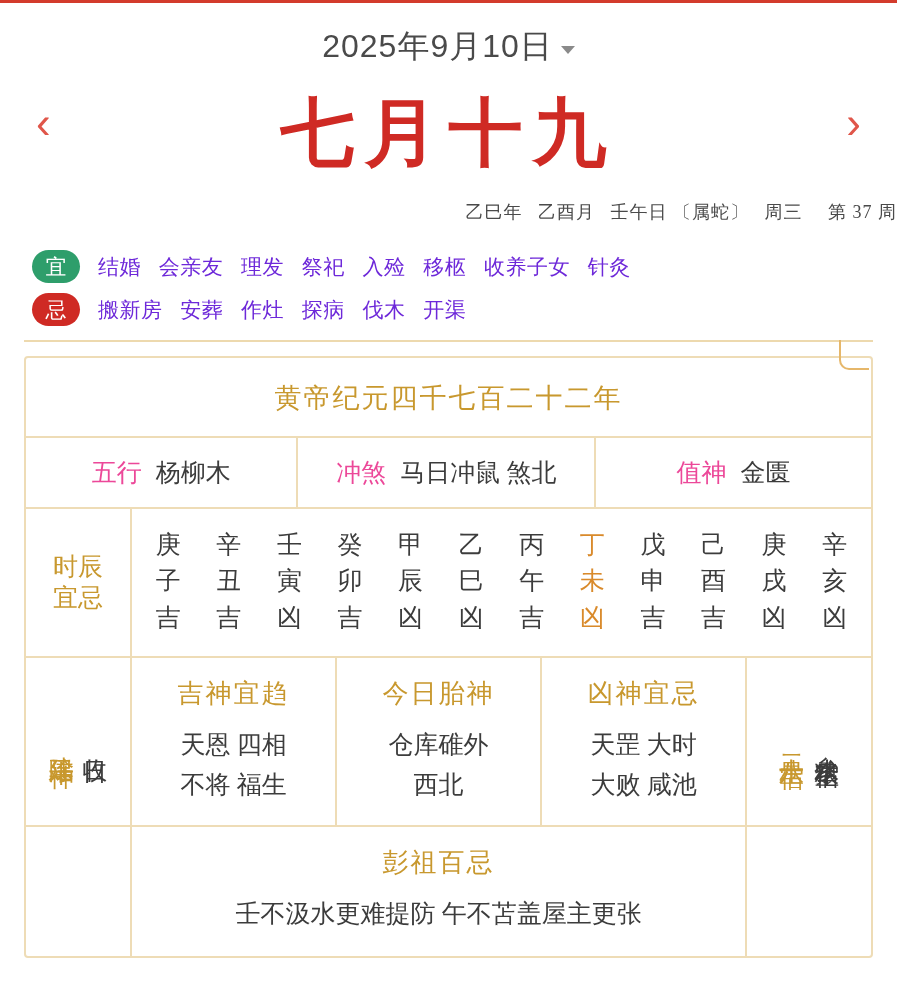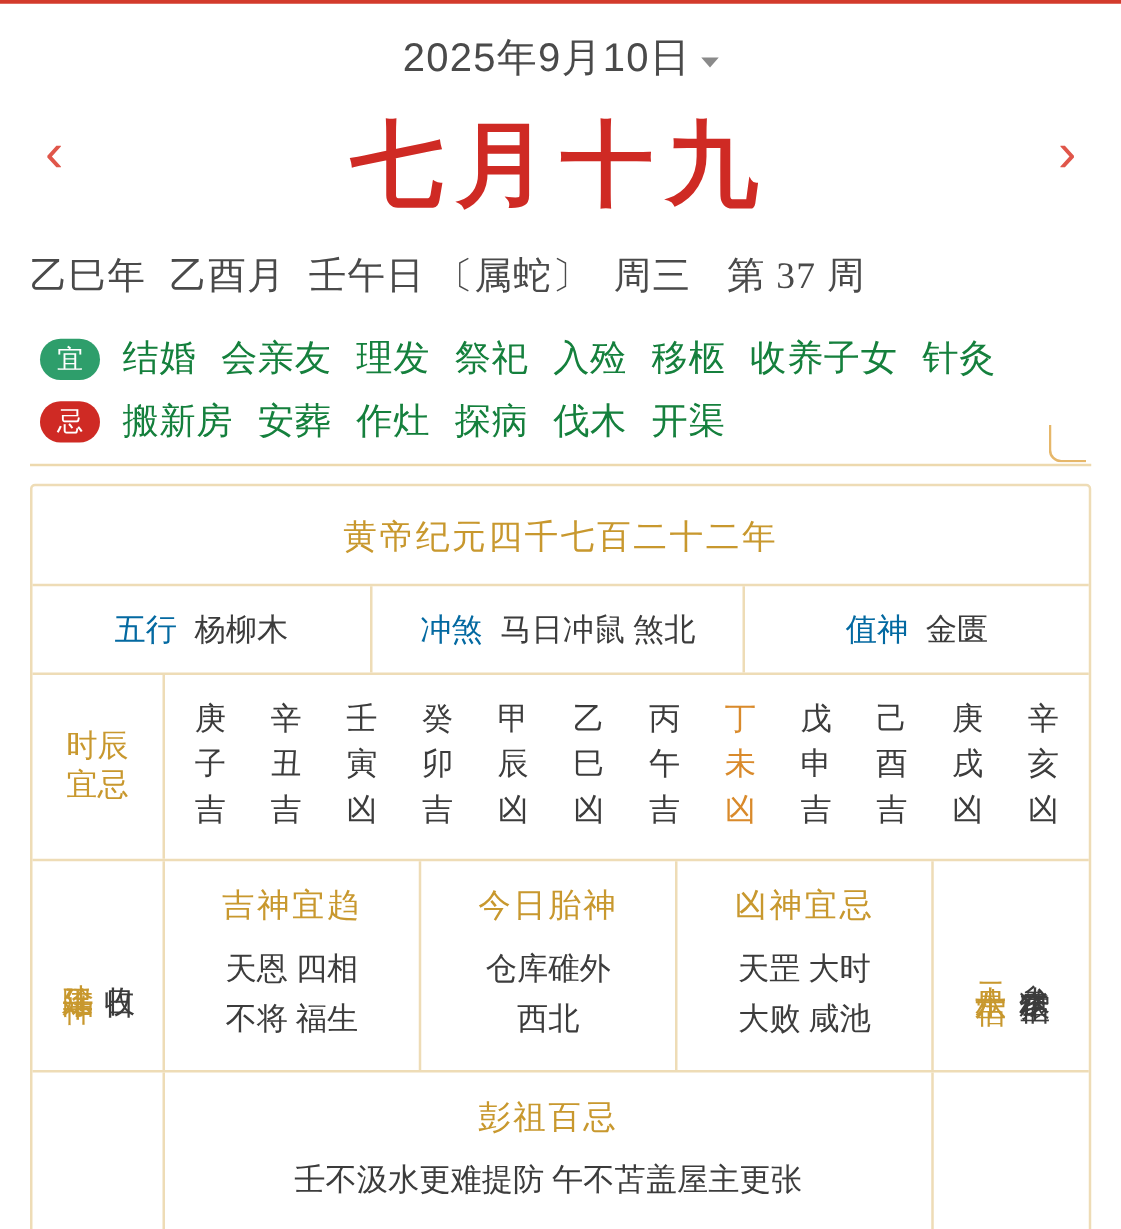--- a/index.html
+++ b/index.html
@@ -61,23 +61,23 @@
     color: #e0564a;
     font-family: "Liberation Sans", sans-serif;
     font-weight: 300;
     line-height: 1;
     user-select: none;
   }
   .arrow.left { left: 36px; }
   .arrow.right { right: 36px; }
   
   .ganzhi {
-    text-align: left;
+    text-align: right;
     margin-top: 24px;
-    font-size: 30px;
+    font-size: 18px;
     color: #4a4a4a;
     font-family: "Liberation Serif", serif;
     letter-spacing: 1px;
     padding-left: 24px;
   }
   .ganzhi .sp { display: inline-block; width: 10px; }
   
   .tags {
     margin-top: 26px;
     padding-left: 32px;
@@ -96,22 +96,22 @@
     display: flex;
     align-items: center;
     justify-content: center;
     flex: 0 0 auto;
     font-family: "Liberation Serif", serif;
   }
   .badge.yi { background: #2e9e6b; }
   .badge.ji { background: #cf2a24; }
   .tag-items {
     margin-left: 18px;
-    font-size: 29px;
-    color: #15803d;
+    font-size: 21px;
+    color: #6d28d9;
     font-family: "Liberation Serif", serif;
     letter-spacing: 0.5px;
   }
   .tag-items span { margin-right: 12px; }
   
   .corner-deco {
     position: absolute;
     right: 28px;
     top: 340px;
     width: 28px;
@@ -144,21 +144,21 @@
   .row2 { border-bottom: 2px solid #eedcb6; }
   .cell {
     display: flex;
     align-items: center;
     justify-content: center;
     padding: 18px 0;
     font-family: "Liberation Serif", serif;
     font-size: 25px;
   }
   .cell + .cell { border-left: 2px solid #eedcb6; }
-  .lbl { color: #0369a1; margin-right: 14px; }
+  .lbl { color: #ec4899; margin-right: 14px; }
   .val { color: #3c3c3c; }
   .c-wx { flex: 0 0 32%; }
   .c-cs { flex: 0 0 35%; }
   .c-zs { flex: 1 1 auto; }
   
   .shichen {
     display: flex;
     border-bottom: 2px solid #eedcb6;
   }
   .shichen-label {

